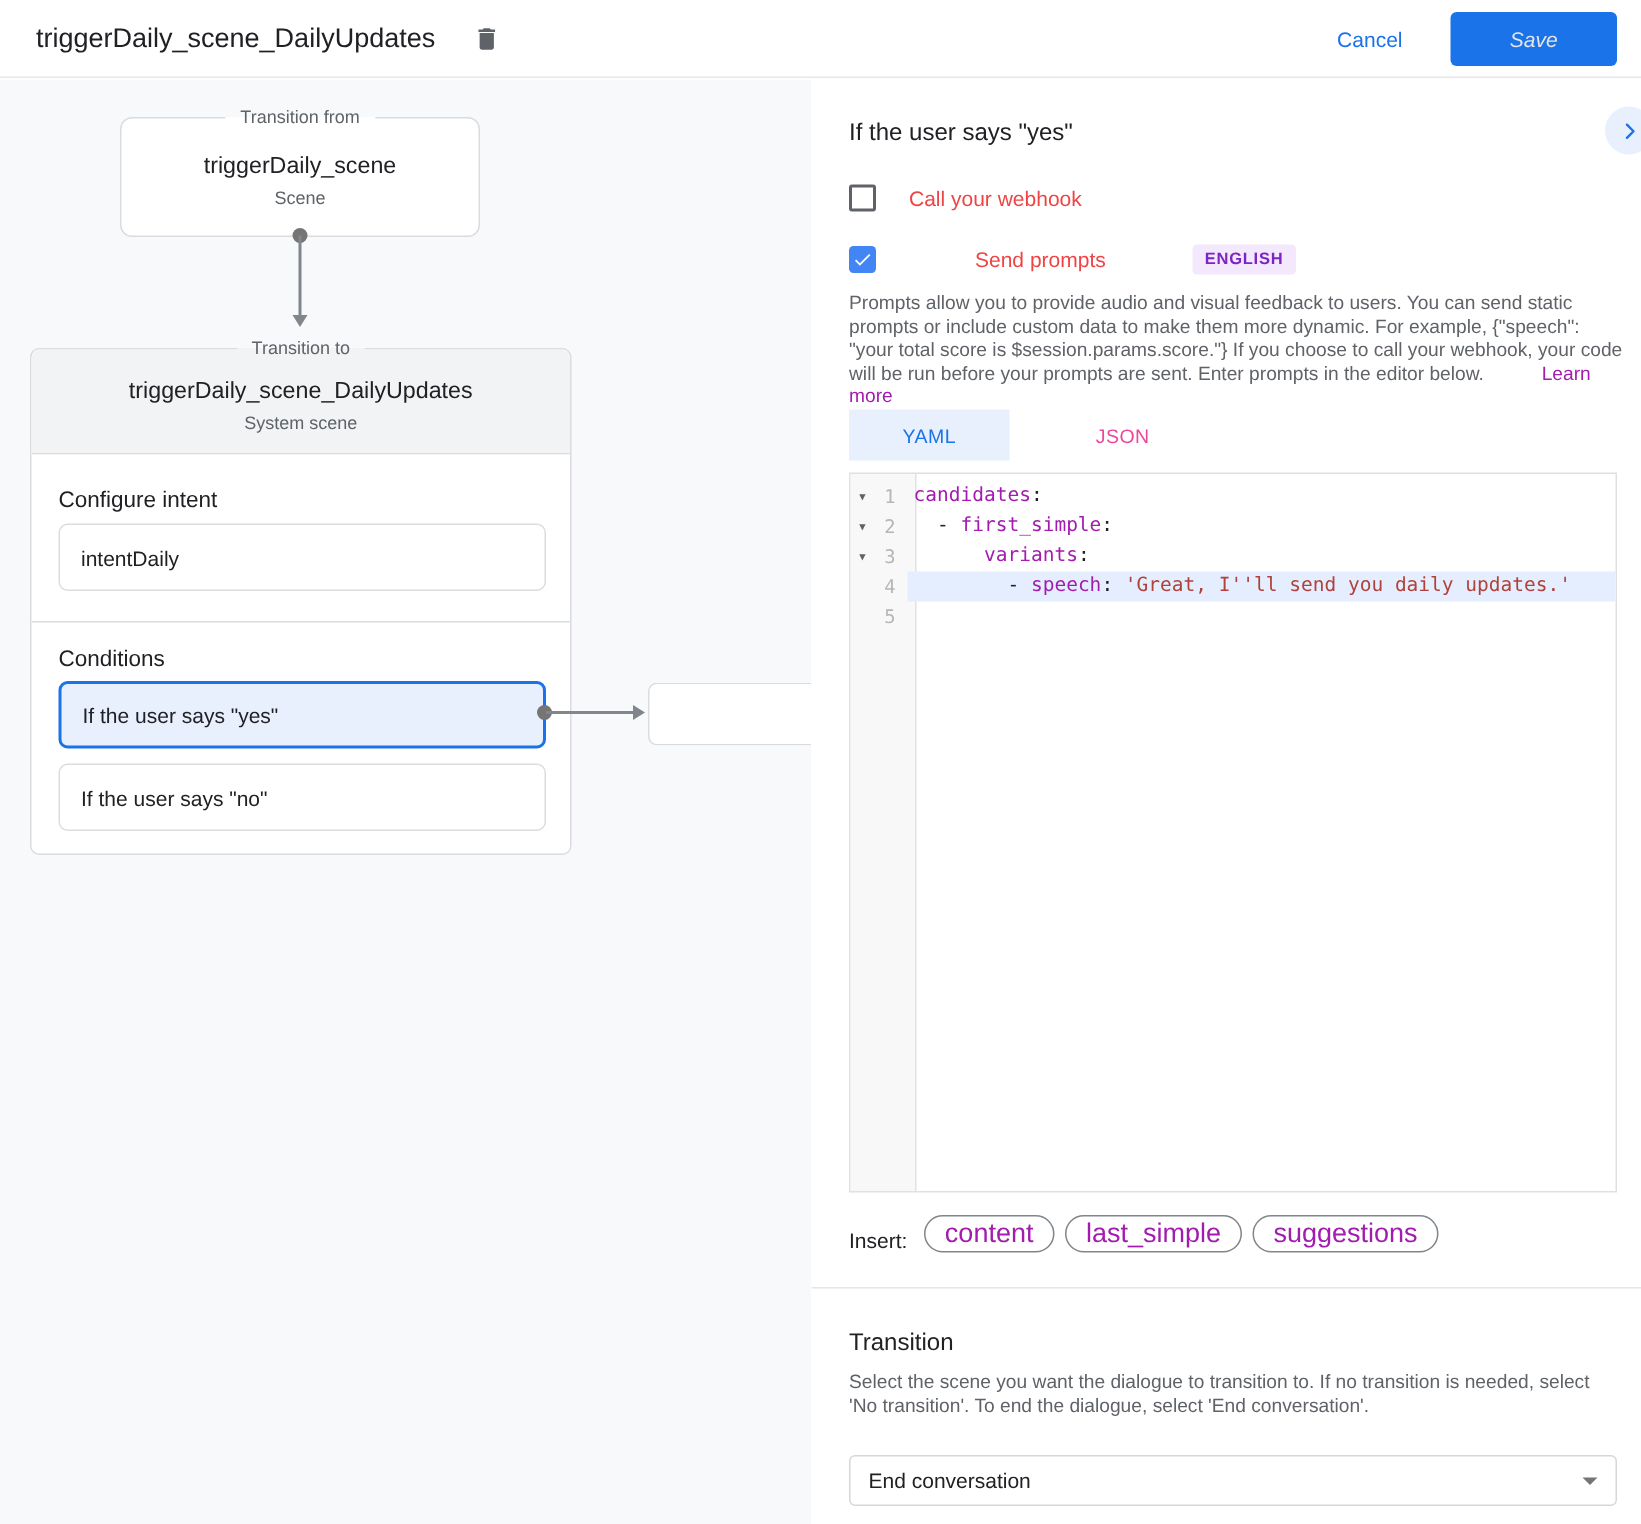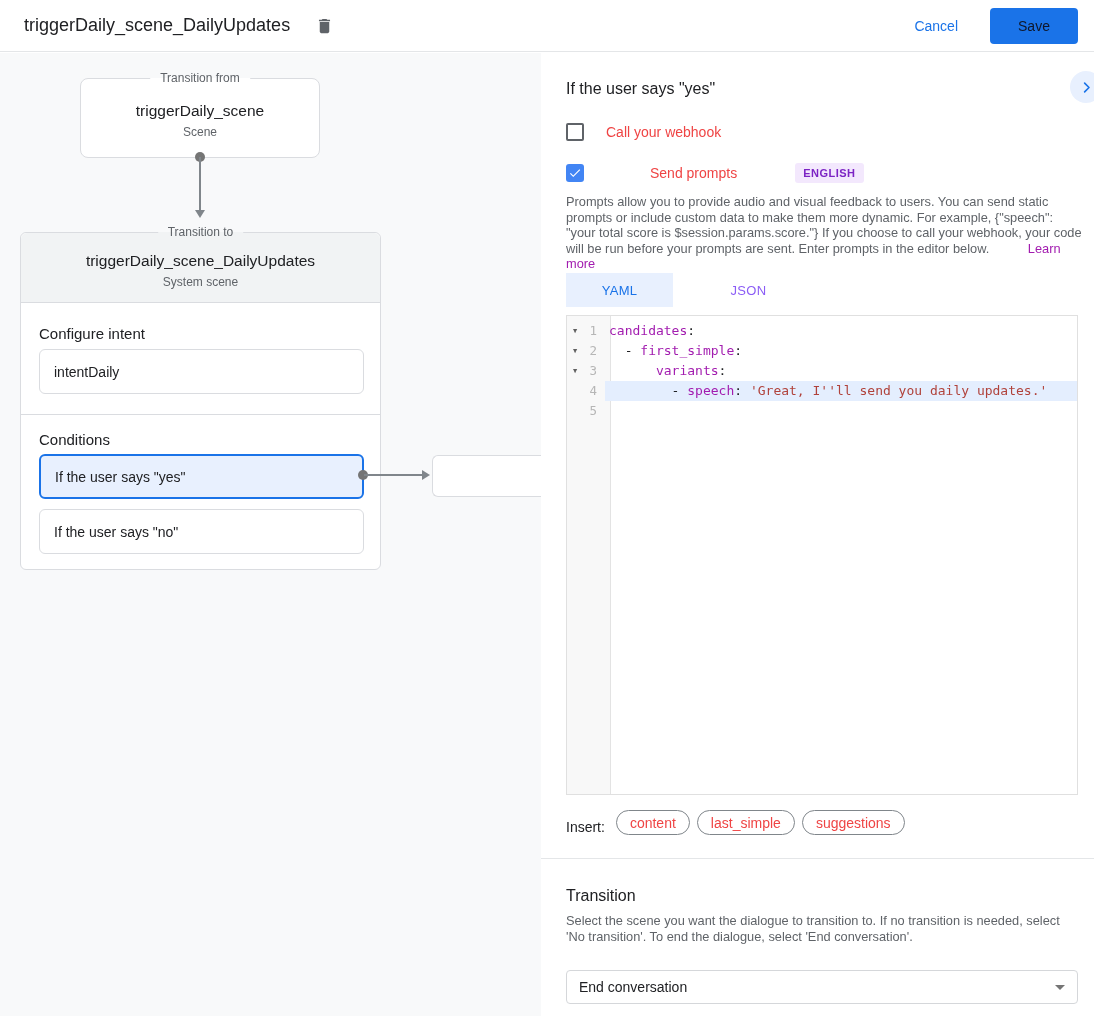--- a/index.html
+++ b/index.html
@@ -8,23 +8,23 @@
 
   
   .header { position:absolute; top:0; left:0; width:1094px; height:52px; background:#fff;
             border-bottom:1px solid #e4e6e8; display:flex; align-items:center;
             padding:0 16px 0 24px; z-index:6; }
   .header-title { font-size:18px; color:#202124; }
   .trash-btn { margin-left:20px; width:28px; height:28px; display:flex; align-items:center;
                justify-content:center; cursor:pointer; }
   .header-actions { margin-left:auto; display:flex; align-items:center; }
   .cancel-btn { color:#1a73e8; font-size:14px; font-weight:500; margin-right:32px; cursor:pointer; }
-  .save-btn { background:#1a73e8; color:#0f172a; width:88px; height:36px; border-radius:4px;
+  .save-btn { background:#1a73e8; color:#e5e5e5; width:111px; height:36px; border-radius:4px;
               display:flex; align-items:center; justify-content:center; font-size:14px;
-              font-weight:500; cursor:pointer; }
+              font-weight:500; cursor:pointer;font-style:italic; }
 
   
   .left-panel { position:absolute; top:53px; left:0; width:541px; height:963px; background:#f8f9fa; }
   .right-panel { position:absolute; top:53px; left:541px; width:553px; height:963px;
                  background:#fff; overflow:hidden; z-index:4; }
 
   
   .from-box { position:absolute; left:80px; top:25px; width:240px; height:80px; background:#fff;
               border:1px solid #dadce0; border-radius:8px; text-align:center; }
   .box-legend { position:absolute; top:-8px; left:50%; transform:translateX(-50%); font-size:12px;
@@ -82,41 +82,41 @@
   .cb-label { margin-left:22px; font-size:14px; font-weight:500; color:#ef4444; }
   .lang-badge { margin-left:14px; background:#f3e8fd; color:#7c24c4; font-size:11px; font-weight:700;
                 letter-spacing:.5px; padding:4px 8px; border-radius:3px; }
 
   .desc { position:absolute; left:25px; top:141px; width:516px; font-size:12.8px; line-height:15.6px;
           color:#5f6368; }
   .learn-more { color:#a21caf; cursor:pointer; text-decoration:none;padding-left:35px; }
 
   .tabs { position:absolute; left:25px; top:220px; display:flex;gap:22px; }
   .tab { width:107px; height:34px; display:flex; align-items:center; justify-content:center;
-         font-size:13px; font-weight:500; color:#8b5cf6; letter-spacing:.3px; cursor:pointer; }
+         font-size:13px; font-weight:500; color:#ec4899; letter-spacing:.3px; cursor:pointer; }
   .tab.active { background:#e8f0fe; color:#1a73e8; }
 
   .editor { position:absolute; left:25px; top:262px; width:512px; height:480px; background:#fff;
             border:1px solid #e0e0e0; font-family:"DejaVu Sans Mono","Liberation Mono",monospace;
             font-size:13px; overflow:hidden; }
   .gutter-bg { position:absolute; left:0; top:0; bottom:0; width:44px; background:#f8f8f8;
                border-right:1px solid #e3e3e3; }
   .code-lines { position:absolute; left:0; top:5px; right:0; }
   .code-line { display:flex; height:20px; line-height:20px; }
   .fold-cell { width:16px; text-align:center; font-size:7px; color:#616161; z-index:1; cursor:pointer; }
   .num-cell { width:22px; text-align:right; padding-right:8px; color:#b6b6b6; font-size:12.5px; z-index:1; }
   .content-cell { flex:1; white-space:pre; padding-left:4px; color:#202124; overflow:hidden; }
   .code-line.hl .content-cell { background:#e4eefe; }
   .tok-key { color:#a21caf; }
   .tok-string { color:#b0423b; }
 
   .insert-row { position:absolute; left:25px; top:757px; display:flex; align-items:flex-end; gap:7px; }
   .insert-label { font-size:14px; color:#202124; margin-right:4px; }
   .chip { height:25px; padding:4px 13px; border:1px solid #80868b; border-radius:13px; display:flex;
-          align-items:center; font-size:14px; color:#ef4444; background:#fff; cursor:pointer; }
+          align-items:center; font-size:18px; color:#a21caf; background:#fff; cursor:pointer; }
 
   .panel-divider { position:absolute; left:0; right:0; top:805px; border-top:1px solid #e4e6e8; }
 
   .trans-title { position:absolute; left:25px; top:834px; font-size:16px; }
   .trans-desc { position:absolute; left:25px; top:860px; width:516px; font-size:12.8px;
                 line-height:15.6px; color:#5f6368; }
   .select { position:absolute; left:25px; top:917px; width:512px; height:34px;
             border:1px solid #d5d7da; border-radius:4px; display:flex; align-items:center;
             justify-content:space-between; padding:0 12px; font-size:14px; cursor:pointer; background:#fff; }
   .caret { width:0; height:0; border-left:5px solid transparent; border-right:5px solid transparent;

